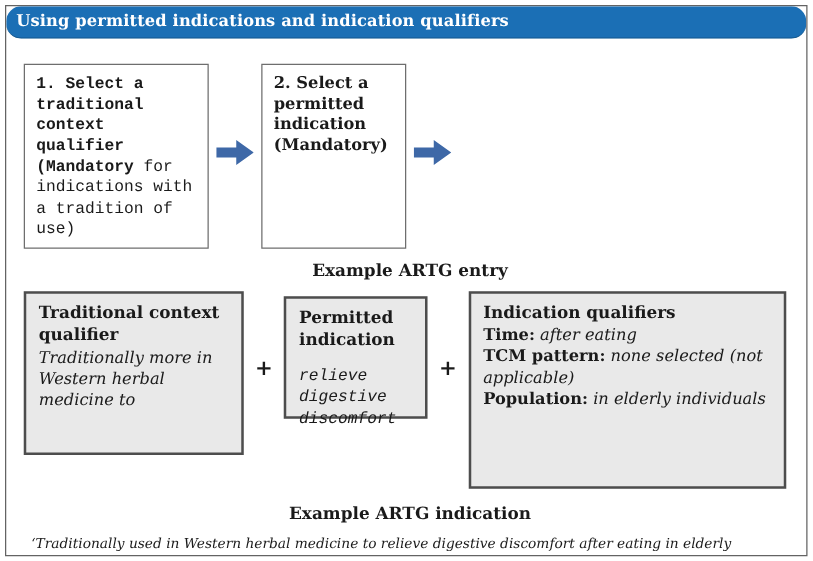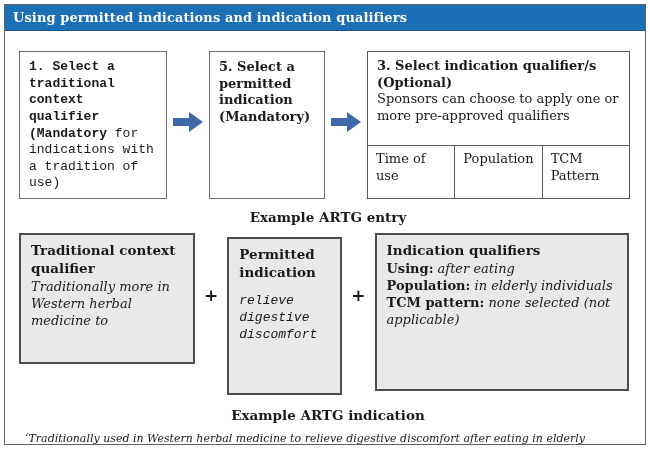--- a/index.html
+++ b/index.html
@@ -21,20 +21,21 @@
   .title-bar {
     height: 26px;
     background: #1b6fb5;
     border-bottom: 1px solid #15578d;
     color: #ffffff;
     font-weight: bold;
     font-size: 13px;
     line-height: 25px;
     padding: 0 8px;
     letter-spacing: .1px;
+    border-radius: 12px;
   }
   .body {
     padding: 20px 14px 0 14px;
   }
   .flow-row { display: flex; align-items: flex-start; }
   .fbox {
     border: 1.5px solid #6e6e6e;
     background: #ffffff;
     font-size: 13px;
     line-height: 1.28;
@@ -57,21 +58,21 @@
   }
   .entry-row { display: flex; align-items: flex-start; }
   .gbox {
     background: #e9e9e9;
     border: 2px solid #4d4d4d;
     padding: 7px 10px;
     font-size: 13px;
     line-height: 1.32;
   }
   .gboxA { width: 176px; height: 131px; }
-  .gboxB { width: 115px; height: 158px; margin-top: 4px; }
+  .gboxB { width: 115px; height: 98px; margin-top: 4px; }
   .gboxC { width: 254px; height: 158px; }
   .plus {
     font-weight: bold;
     font-size: 17px;
     margin: 52px 9px 0 9px;
     flex: 0 0 auto;
   }
   .gbox .title { font-weight: bold; font-size: 13.5px; }
   .gap-top { margin-top: 10px; font-family: Liberation Mono, monospace; }
   .quote {
@@ -98,40 +99,29 @@
         <span class="b">1. Select a traditional context qualifier (Mandatory</span><span> for indications with a tradition of use)</span>
       </div>
 
       <div class="arrow-wrap">
         <svg width="30" height="22" viewBox="0 0 30 22" aria-hidden="true">
           <path d="M0 7 H16 V1 L30 11 L16 21 V15 H0 Z" fill="#3e68a7"></path>
         </svg>
       </div>
 
       <div class="fbox fbox2">
-        <span class="b">5. Select a permitted indication (Mandatory)</span>
+        <span class="b">2. Select a permitted indication (Mandatory)</span>
       </div>
 
       <div class="arrow-wrap">
         <svg width="30" height="22" viewBox="0 0 30 22" aria-hidden="true">
           <path d="M0 7 H16 V1 L30 11 L16 21 V15 H0 Z" fill="#3e68a7"></path>
         </svg>
       </div>
 
-      <div class="fbox fbox3">
-        <div class="fbox3-top">
-          <div class="b">3. Select indication qualifier/s (Optional)</div>
-          <div>Sponsors can choose to apply one or more pre-approved qualifiers</div>
-        </div>
-        <div class="qual-table">
-          <div class="qual-cell">Time of use</div>
-          <div class="qual-cell">Population</div>
-          <div class="qual-cell">TCM Pattern</div>
-        </div>
-      </div>
 
     </div>
 
     <div class="section-label">Example ARTG entry</div>
 
     <div class="entry-row">
 
       <div class="gbox gboxA">
         <div class="title">Traditional context qualifier</div>
         <div class="i">Traditionally more in Western herbal medicine to</div>
@@ -141,23 +131,23 @@
 
       <div class="gbox gboxB">
         <div class="title">Permitted indication</div>
         <div class="i gap-top">relieve digestive discomfort</div>
       </div>
 
       <div class="plus">+</div>
 
       <div class="gbox gboxC">
         <div class="title">Indication qualifiers</div>
-        <div><span class="b">Using:</span> <span class="i">after eating</span></div>
+        <div><span class="b">Time:</span> <span class="i">after eating</span></div>
+        <div><span class="b">TCM pattern:</span> <span class="i">none selected (not applicable)</span></div>
         <div><span class="b">Population:</span> <span class="i">in elderly individuals</span></div>
-        <div><span class="b">TCM pattern:</span> <span class="i">none selected (not applicable)</span></div>
       </div>
 
     </div>
 
     <div class="section-label" style="margin-top:12px;">Example ARTG indication</div>
     <div class="quote">‘Traditionally used in Western herbal medicine to relieve digestive discomfort after eating in elderly individuals’</div>
 
   </div>
 </div>
 

